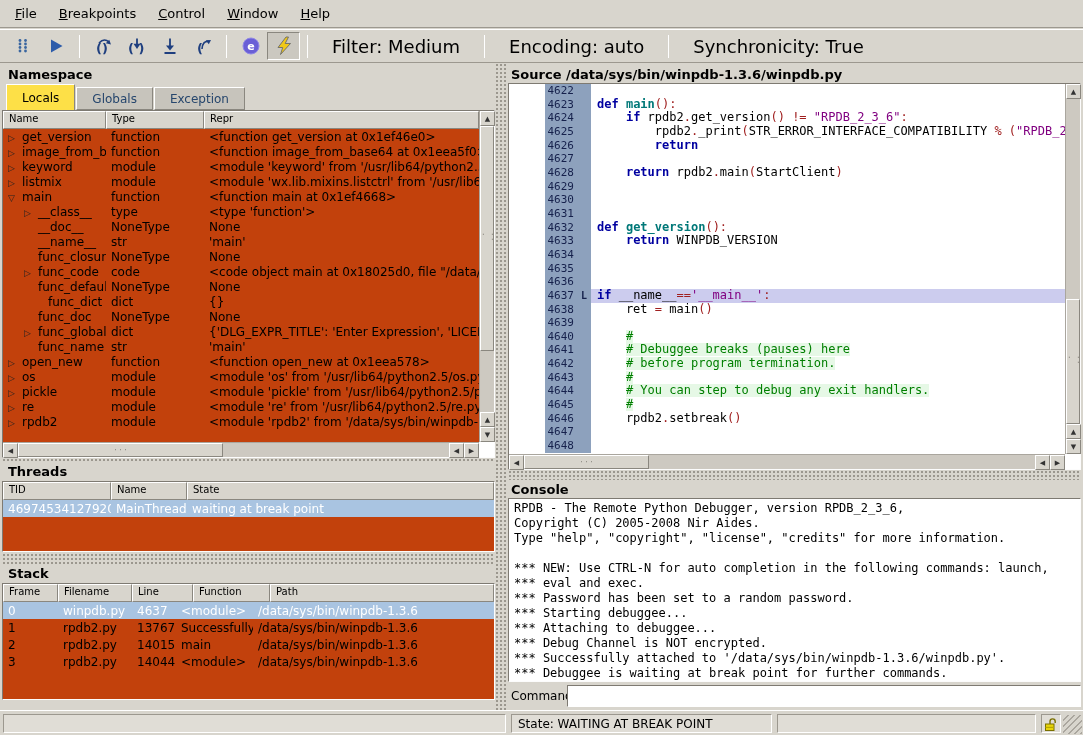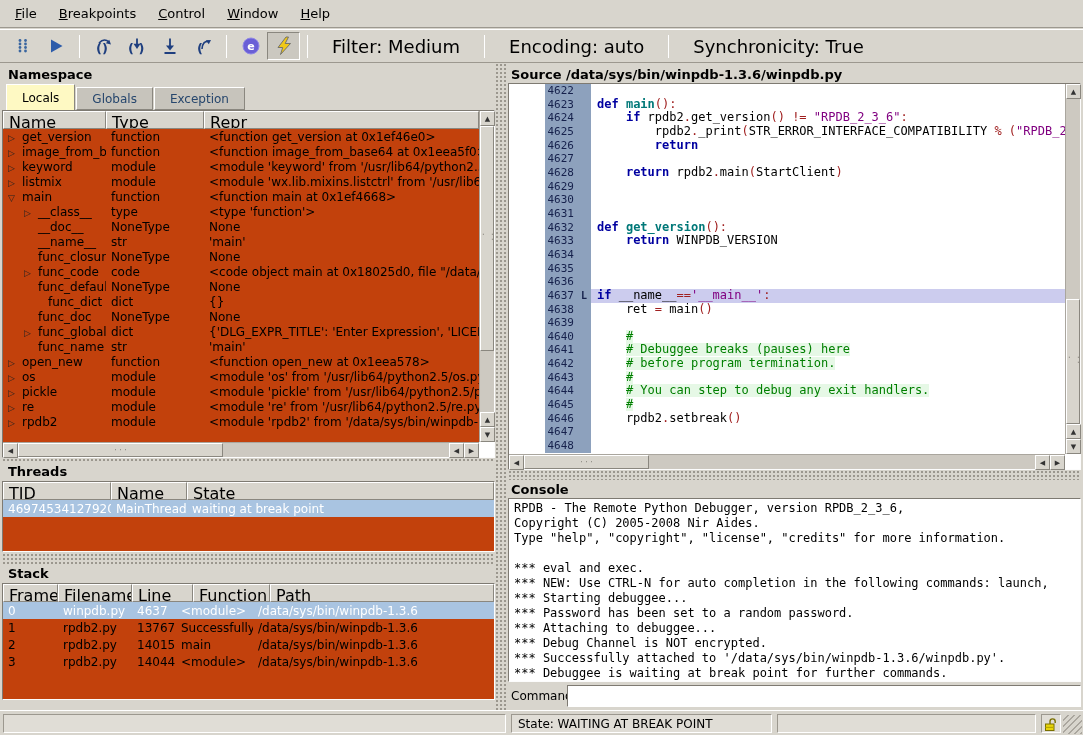--- a/index.html
+++ b/index.html
@@ -34,21 +34,21 @@
   .panel-title { position:absolute; font-size:13px; font-weight:bold; white-space:nowrap; }
 
   .sash { position:absolute; background-image:radial-gradient(circle,#9b978e 1px,transparent 1.3px); background-size:4px 4px; }
 
   .tframe, .wframe {
     position:absolute; background:#fff;
     border:1px solid; border-color:#7e7a72 #fcfcfc #fcfcfc #7e7a72;
   }
   .thead { display:flex; height:18px; background:#d8d5cd; overflow:hidden; }
   .th {
-    font-size:16px; padding:1px 5px; white-space:nowrap; overflow:hidden;
+    font-size:10px; padding:1px 5px; white-space:nowrap; overflow:hidden;
     border-top:1px solid #fff; border-left:1px solid #fff;
     border-right:1px solid #8a877f; border-bottom:1px solid #8a877f;
     background:#d8d5cd;
   }
   .tbody { position:absolute; left:0; right:15px; top:18px; bottom:0; overflow:hidden; background:#c2410c; }
   .tbody.noscroll { right:0; }
   .trow { display:flex; align-items:center; height:15px; white-space:nowrap; }
   .trow.tall { height:17px; }
   .trow.sel { background:#a9c4e1; color:#fff; }
   .tcell { padding:0 5px; overflow:hidden; white-space:nowrap; }
@@ -69,21 +69,21 @@
   .sb-thumb::after { content:"· · ·"; font-size:8px; letter-spacing:0; }
   .vscroll .sb-thumb::after { transform:rotate(90deg); }
   .sb-fill { flex:1; }
 
   
   #ns-tabs { position:absolute; left:6px; top:84px; height:26px; display:flex; align-items:flex-end; }
   .tab {
     padding:4px 15px 5px 15px; font-size:12px; color:#26466d; background:#c7c4bc;
     border:1px solid; border-color:#fff #8a877f #8a877f #fff; margin-right:1px; height:23px;
   }
-  .tab.active { background:#fef9c3; color:#000; height:26px; border-bottom:none; padding-top:6px; }
+  .tab.active { background:#fde047; color:#000; height:26px; border-bottom:none; padding-top:6px; }
 
   
   #src-lines { position:absolute; left:0; top:0; right:15px; bottom:15px; overflow:hidden; background:#fff;
     font-family:"DejaVu Sans Mono","Liberation Mono",monospace; font-size:12px; }
   .src-line { display:flex; height:13.67px; line-height:13.5px; white-space:pre;margin-left:36px; }
   .ln { flex:0 0 32px; text-align:right; padding-right:3px; background:#8da1bd; color:#16214c; font-size:11px; }
   .mk { flex:0 0 14px; background:#8da1bd; color:#16214c; font-size:10px; font-weight:bold; text-align:center; }
   .code { flex:1; padding-left:6px; overflow:hidden; }
   .src-line.hl .code { background:#ccccee; }
   .t-k { color:#0000a0; font-weight:bold; }
@@ -438,24 +438,24 @@
     </div>
   </div>
 
   <div class="panel-title" style="left:511px; top:482px;">Console</div>
   <div class="wframe" style="left:508px; top:498px; width:573px; height:184px;">
     <div id="console-body">
         <div class="con-line">RPDB - The Remote Python Debugger, version RPDB_2_3_6,</div>
         <div class="con-line">Copyright (C) 2005-2008 Nir Aides.</div>
         <div class="con-line">Type "help", "copyright", "license", "credits" for more information.</div>
         <div class="con-line">&nbsp;</div>
+        <div class="con-line">*** NEW: Use CTRL-N for auto completion in the following commands: launch,</div>
         <div class="con-line">*** eval and exec.</div>
-        <div class="con-line">*** NEW: Use CTRL-N for auto completion in the following commands: launch,</div>
+        <div class="con-line">*** Password has been set to a random password.</div>
         <div class="con-line">*** Starting debuggee...</div>
-        <div class="con-line">*** Password has been set to a random password.</div>
         <div class="con-line">*** Attaching to debuggee...</div>
         <div class="con-line">*** Debug Channel is NOT encrypted.</div>
         <div class="con-line">*** Successfully attached to '/data/sys/bin/winpdb-1.3.6/winpdb.py'.</div>
         <div class="con-line">*** Debuggee is waiting at break point for further commands.</div>
       </div>
   </div>
 
   <div id="command-label">Command:</div>
   <input id="command-input" type="text" value="" style="">
 

